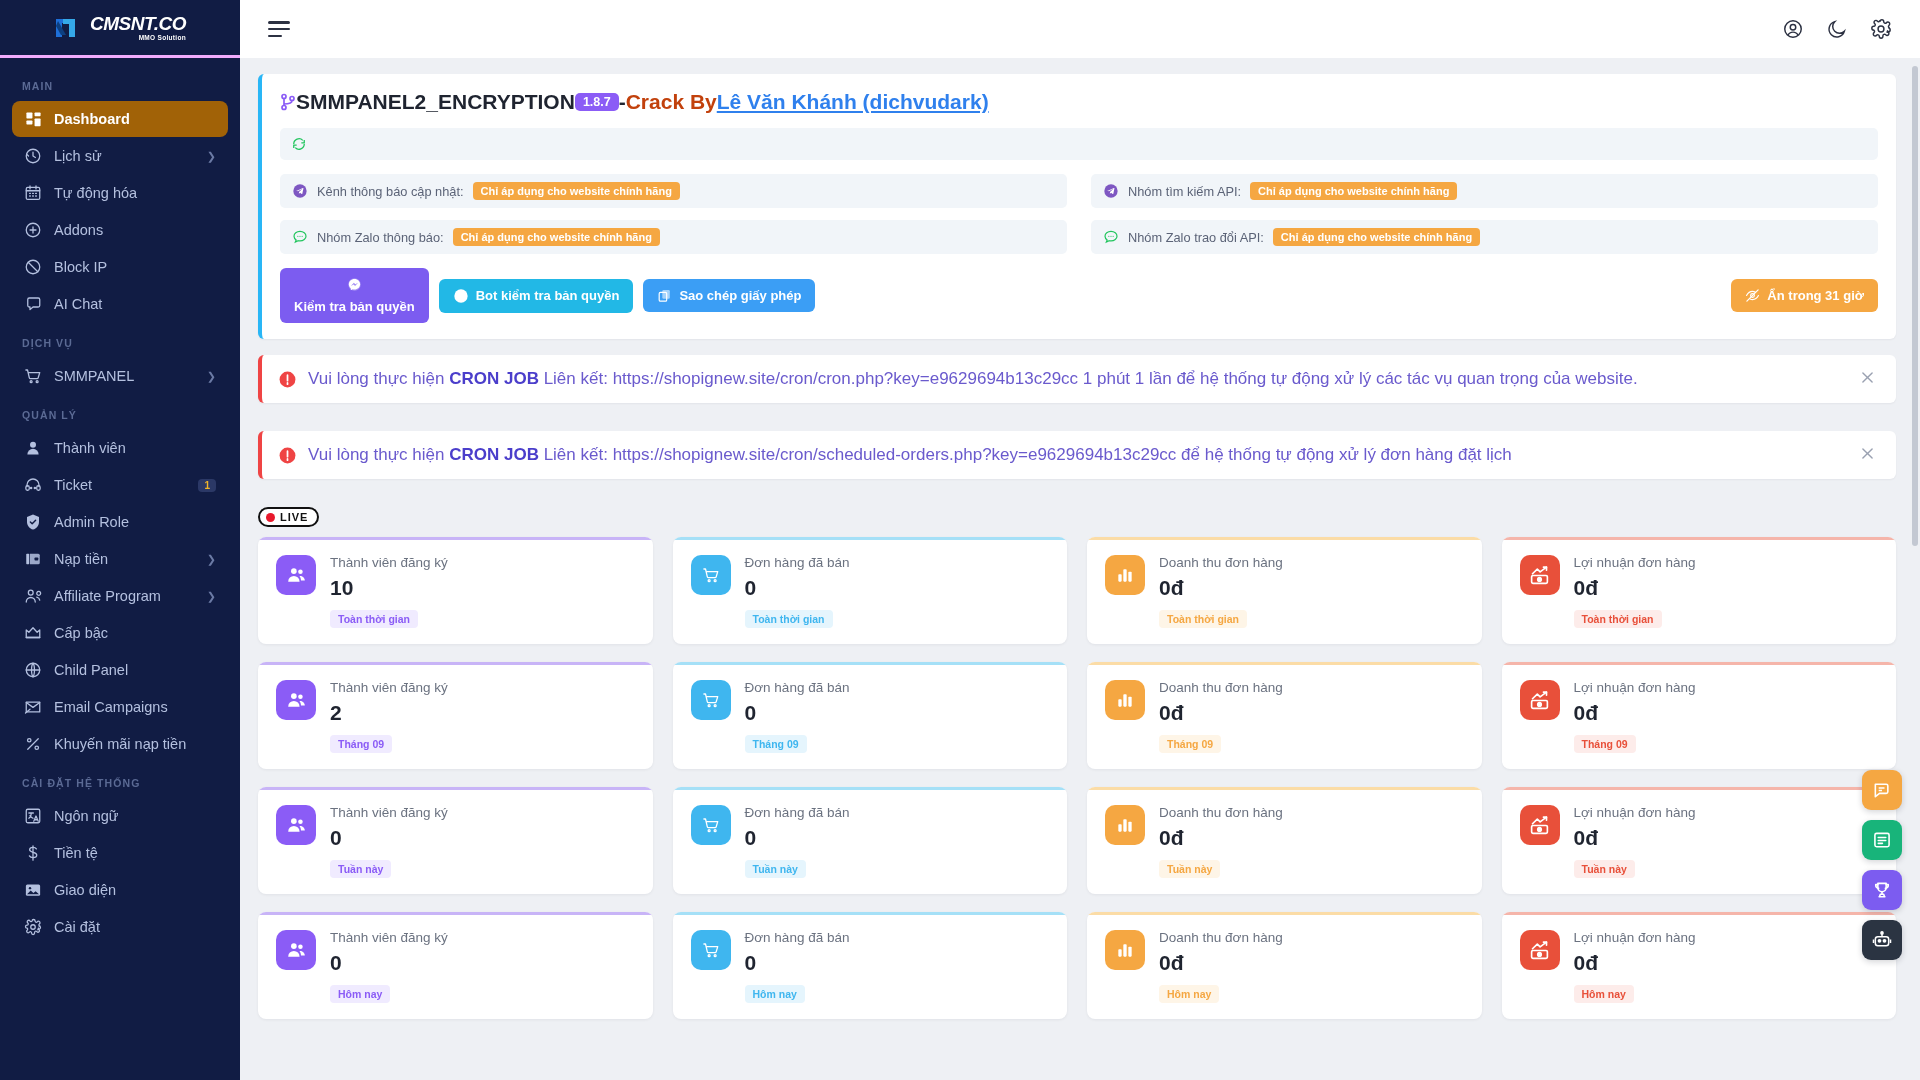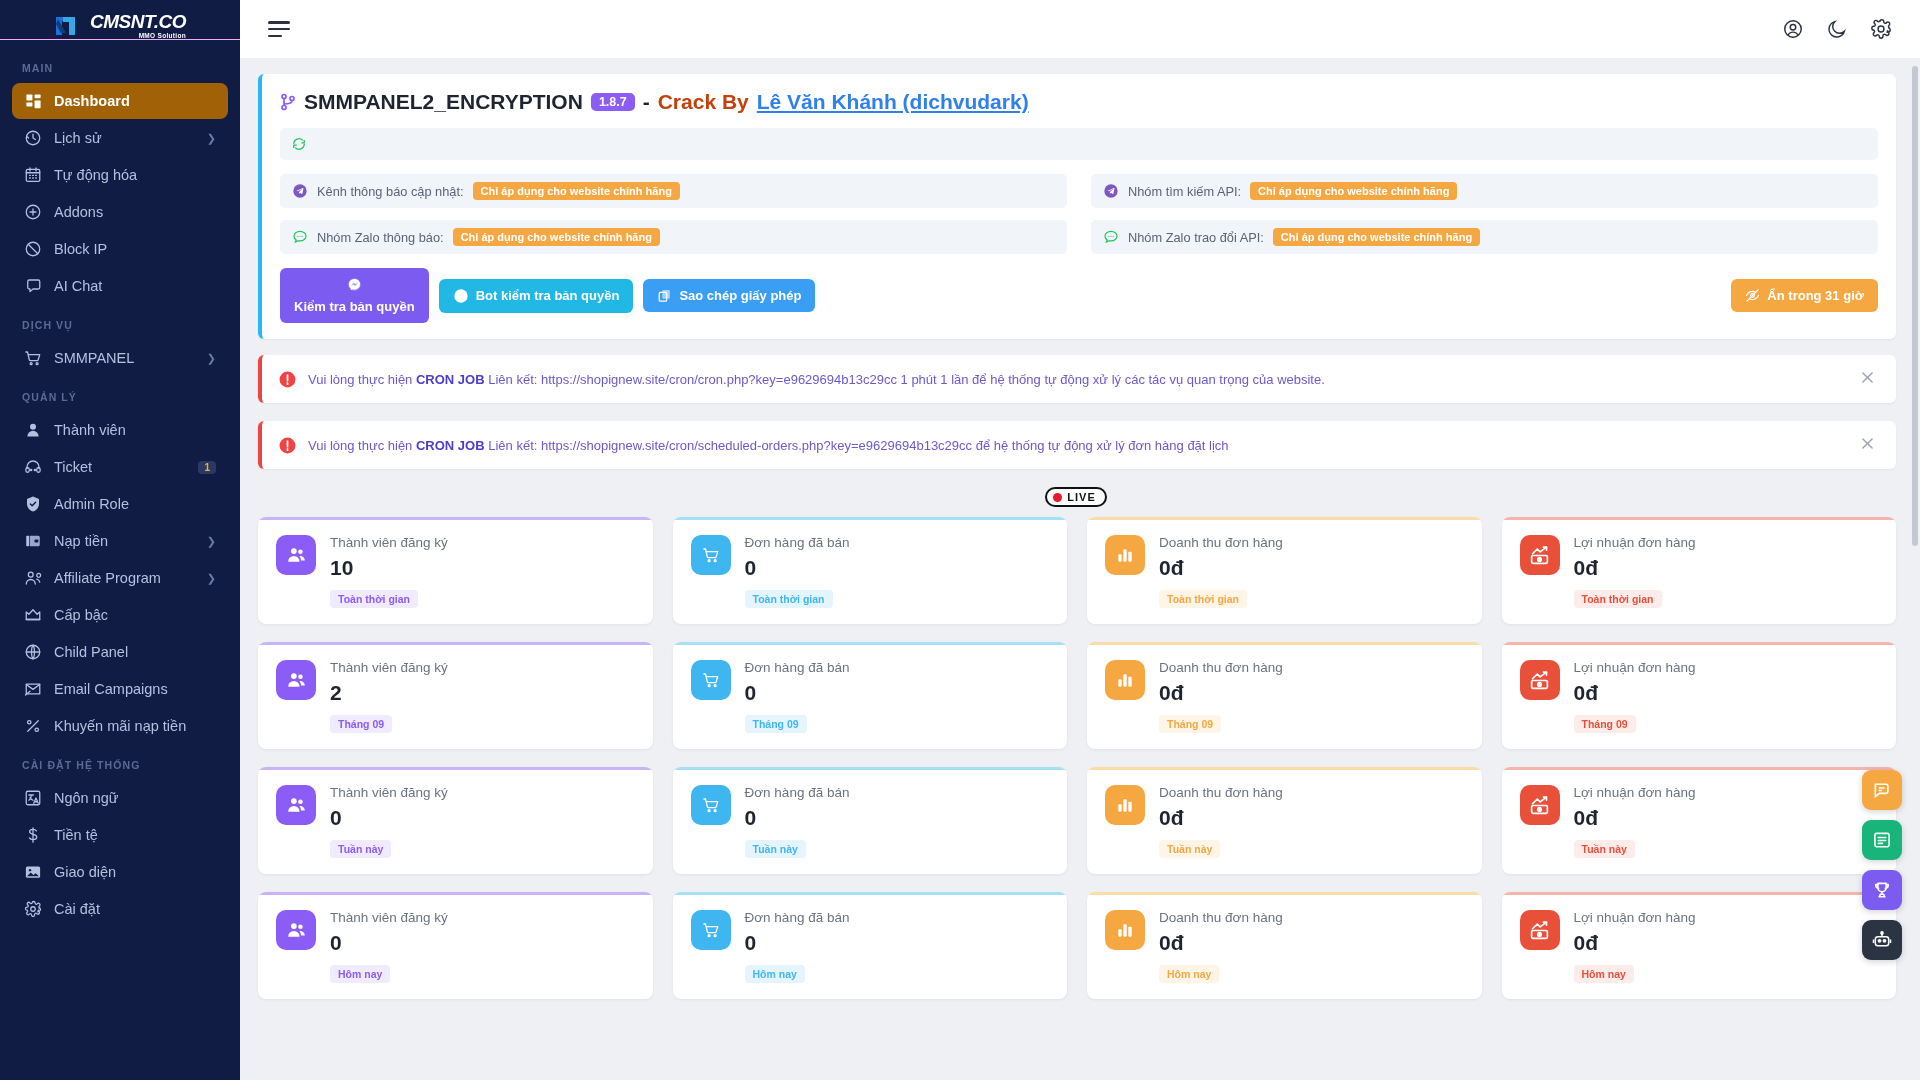--- a/index.html
+++ b/index.html
@@ -12,22 +12,22 @@
   }
   .app { display:flex; width:1920px; height:1080px; }
 
   
   .sidebar {
     width:240px; flex:0 0 240px; height:1080px;
     background:#111c44; color:#b6c2e2;
     overflow:hidden; position:relative;
   }
   .logo-wrap {
-    height:40px; display:flex; align-items:flex-end; justify-content:center;
-    border-bottom:1px solid #f0abfc;
+    height:58px; display:flex; align-items:center; justify-content:center;
+    border-bottom:3px solid #f0abfc;
   }
   .logo { display:flex; align-items:flex-end; gap:2px; }
   .logo-mark {
     width:34px;height:26px;position:relative;overflow:hidden;
   }
   .logo-mark svg{display:block}
   .logo-text { display:flex; flex-direction:column; align-items:flex-start; }
   .logo-main {
     font-family:"Liberation Sans", sans-serif;
     font-weight:bold; font-style:italic; letter-spacing:-0.5px;
@@ -72,21 +72,21 @@
   .content { flex:1; overflow-y:auto; padding:16px 18px 0 18px; position:relative;}
   .scrollpad { padding-right:6px; }
 
   
   .panel {
     background:#fff; border-radius:6px; border-left:4px solid #29b6f6;
     padding:16px 18px 16px 18px; margin-bottom:16px;
     box-shadow:0 1px 2px rgba(16,24,40,.05);
   }
   .panel-title {
-    display:flex; align-items:center; gap:8px;
+    display:flex; align-items:center; 
     font-size:21px; font-weight:bold; color:#1f2430; margin-bottom:14px;
     flex-wrap:wrap;
   }
   .branch-ic { color:#8b5cf6; display:flex; }
   .ver-chip {
     background:#8b5cf6; color:#fff; font-size:12.5px; font-weight:bold;
     border-radius:5px; padding:2px 8px;
   }
   .dash { color:#1f2430; font-weight:bold; }
   .crackby { color:#c2410c; font-weight:bold; }
@@ -122,33 +122,33 @@
   }
   .btn-purple { background:#7c5cf0;flex-direction:column; }
   .btn-cyan   { background:#22b8e6; }
   .btn-blue   { background:#3b9ef5; }
   .btn-orange { background:#f5a742; margin-left:auto; }
   .btn svg { display:block; }
 
   
   .alert {
     background:#fff; border-left:4px solid #ef4444; border-radius:6px;
-    padding:14px 16px; margin-bottom:18px;
+    padding:14px 16px; margin-bottom:28px;
     display:flex; align-items:center; gap:10px;
-    font-size:13px; color:#6a5acd;
+    font-size:17px; color:#6a5acd;
     box-shadow:0 1px 2px rgba(16,24,40,.05);
   }
   .alert .msg { flex:1; color:#6a5acd; }
   .alert .msg b { color:#4b3ecb; }
   .alert .msg .lnk { color:#6a5acd; }
   .alert-ic { color:#ef4444; display:flex; flex:0 0 20px;}
   .alert-x { color:#9aa1b1; font-size:20px; cursor:pointer; line-height:1; padding:0 4px;}
 
   
-  .live-wrap { display:flex; justify-content:center; margin-bottom:10px; padding-right:2px;}
+  .live-wrap { display:flex; justify-content:flex-start; margin-bottom:10px; padding-right:2px;}
   .live {
     display:inline-flex; align-items:center; gap:5px;
     border:2px solid #111; border-radius:999px;
     background:#fff; padding:2px 9px 2px 6px;
     font-size:11px; font-weight:bold; letter-spacing:1px; color:#111;
   }
   .live .dot { width:9px;height:9px;border-radius:50%;background:#e8192c; }
 
   
   .stats-grid { display:grid; grid-template-columns:repeat(4,1fr); gap:18px 20px; padding-bottom:24px;}

